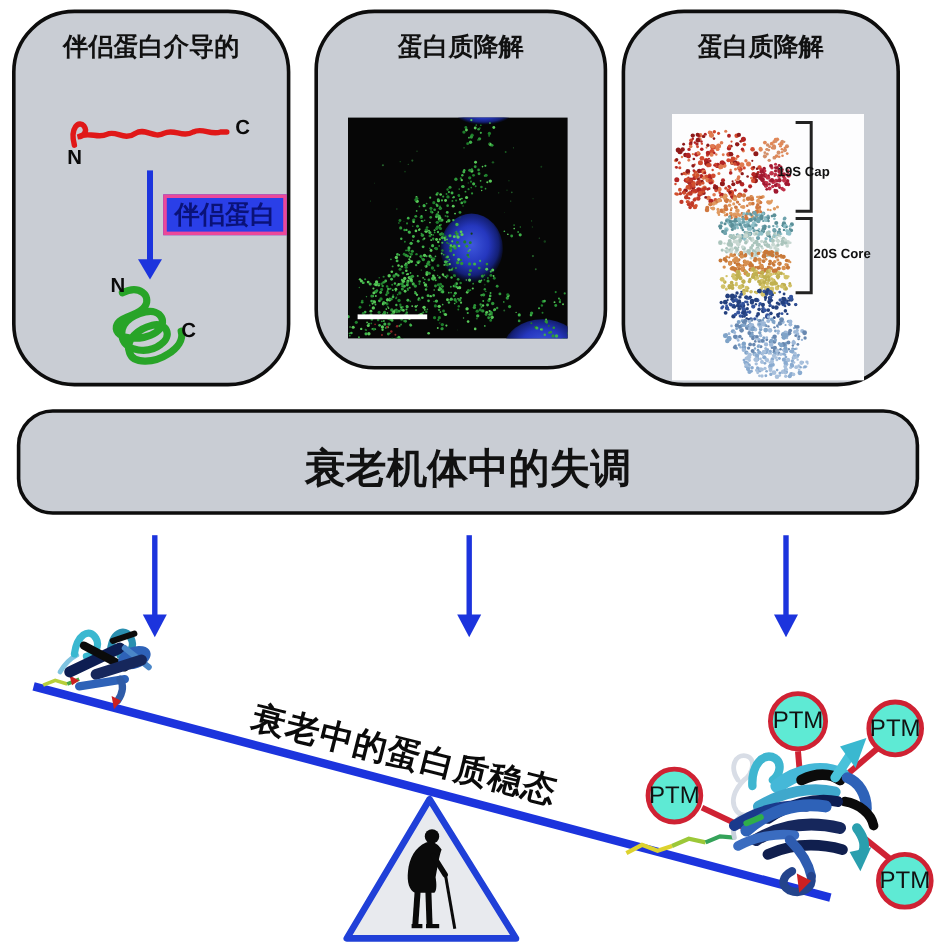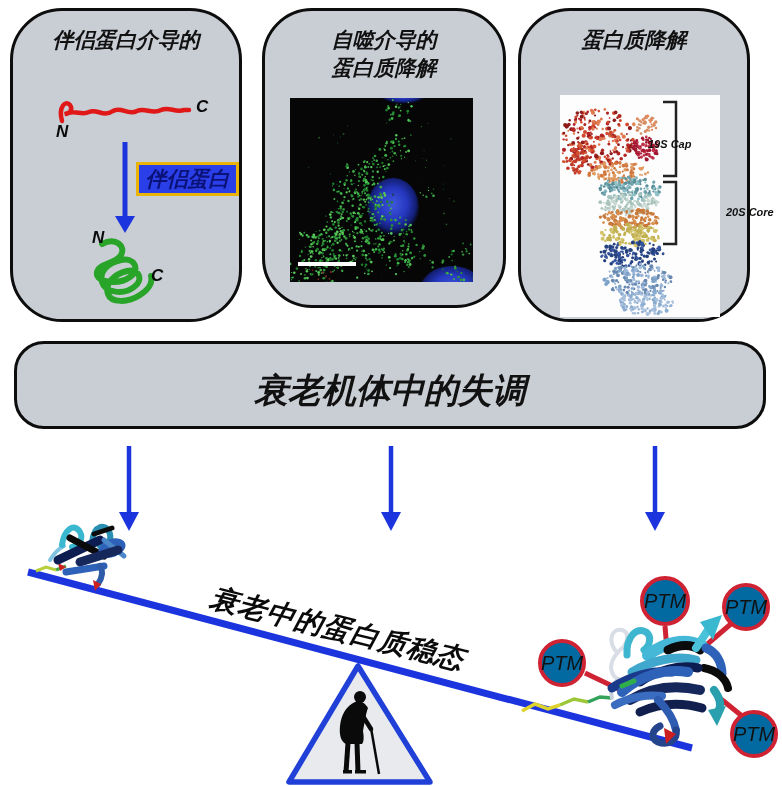--- a/index.html
+++ b/index.html
@@ -1,54 +1,53 @@
 <!DOCTYPE html>
 <html><head>
 <meta charset="utf-8">
 <style>
   html,body{margin:0;padding:0;}
   body{width:782px;height:786px;background:#ffffff;font-family:"Liberation Sans","DejaVu Sans",sans-serif;overflow:hidden;}
-  #canvas{position:relative;width:782px;height:786px;font-style:italic;}
+  #canvas{position:relative;width:782px;height:786px;}
   .panel{position:absolute;box-sizing:border-box;background:#c9cdd4;border:3.5px solid #0d0d0d;z-index:1;}
   #panel1{left:10px;top:8px;width:232px;height:314px;border-radius:52px;}
   #panel2{left:262px;top:8px;width:244px;height:300px;border-radius:50px;}
   #panel3{left:518px;top:8px;width:232px;height:314px;border-radius:52px;}
   #banner{left:14px;top:341px;width:752px;height:88px;border-radius:30px;}
   .ptitle{position:absolute;z-index:3;text-align:center;font-weight:700;font-size:21px;line-height:28px;color:#111;}
   #title1{left:10px;top:26px;width:232px;}
   #title2{left:262px;top:26px;width:244px;}
   #title3{left:518px;top:26px;width:232px;}
   #bannertext{position:absolute;z-index:3;left:14px;top:341px;width:752px;height:100px;display:flex;align-items:center;justify-content:center;font-weight:700;font-size:34px;color:#111;}
   .nc{position:absolute;z-index:3;font-weight:700;font-size:17px;color:#0a0a0a;}
-  #chapTag{position:absolute;z-index:3;left:136px;top:162px;width:103px;height:34px;box-sizing:border-box;background:#2a3fe8;border:3px solid #eab308;display:flex;align-items:center;justify-content:center;font-weight:700;font-size:21px;color:#0a1278;}
+  #chapTag{position:absolute;z-index:3;left:136px;top:162px;width:103px;height:34px;box-sizing:border-box;background:#2a3fe8;border:3px solid #ec4899;display:flex;align-items:center;justify-content:center;font-weight:700;font-size:21px;color:#0a1278;}
   #art{position:absolute;left:0;top:0;z-index:2;}
   .bracketlabel{position:absolute;z-index:3;font-weight:700;font-size:11px;color:#111;}
   #capLabel{left:648px;top:138px;}
-  #coreLabel{left:678px;top:206px;padding-left:48px;}
+  #coreLabel{left:678px;top:206px;}
   #seesawLabel{position:absolute;z-index:3;left:215px;top:579px;transform:rotate(14deg);transform-origin:left top;font-weight:700;font-size:28px;letter-spacing:1px;white-space:nowrap;color:#0a0a0a;}
-  .ptm{position:absolute;z-index:4;box-sizing:border-box;border:4px solid #cf2233;background:#0369a1;border-radius:50%;display:flex;align-items:center;justify-content:center;font-size:20px;color:#111;}
+  .ptm{position:absolute;z-index:4;box-sizing:border-box;border:4px solid #cf2233;background:#5eead4;border-radius:50%;display:flex;align-items:center;justify-content:center;font-size:20px;color:#111;}
   #ptm1{left:640px;top:576px;width:50px;height:50px;}
   #ptm2{left:722px;top:583px;width:48px;height:48px;}
   #ptm3{left:538px;top:639px;width:48px;height:48px;}
   #ptm4{left:730px;top:710px;width:48px;height:48px;}
 </style>
 </head>
 <body>
 
 <div id="canvas">
   <div class="panel" id="panel1"></div>
   <div class="panel" id="panel2"></div>
   <div class="panel" id="panel3"></div>
   <div class="panel" id="banner"></div>
 
   <div class="ptitle" id="title1">
     <div>伴侣蛋白介导的</div>
   </div>
   <div class="ptitle" id="title2">
-    <div>自噬介导的</div>
     <div>蛋白质降解</div>
   </div>
   <div class="ptitle" id="title3">
     <div>蛋白质降解</div>
   </div>
 
   <div class="nc" style="left:56px;top:122px;">N</div>
   <div class="nc" style="left:196px;top:97px;">C</div>
   <div class="nc" style="left:92px;top:228px;">N</div>
   <div class="nc" style="left:151px;top:266px;">C</div>

